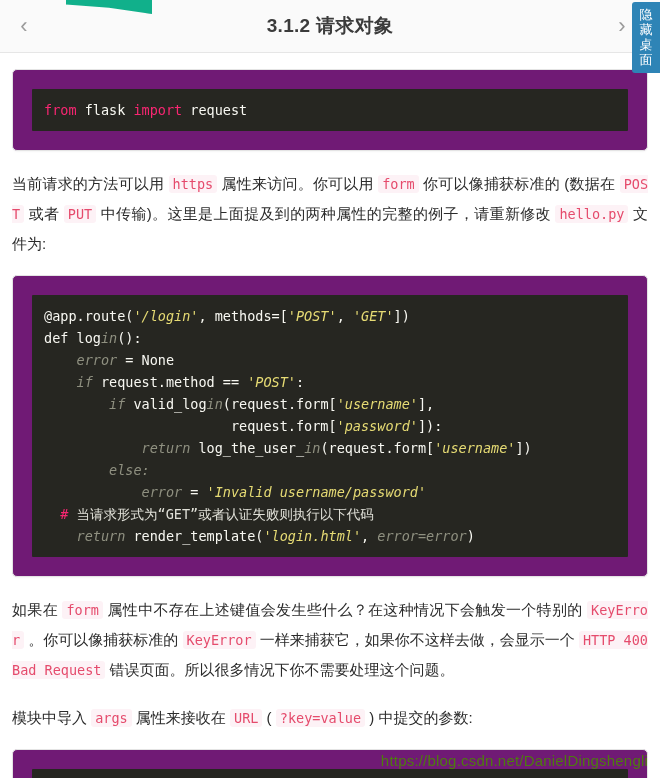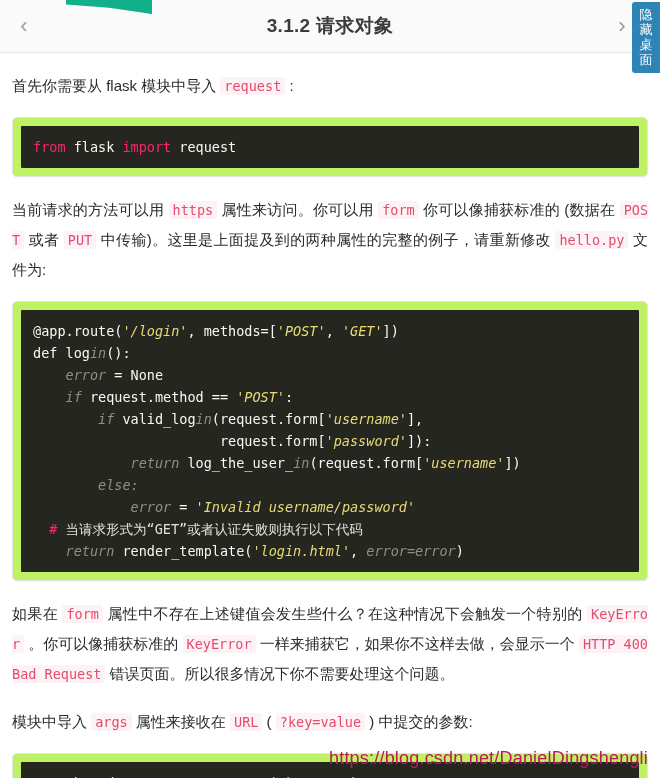--- a/index.html
+++ b/index.html
@@ -110,22 +110,22 @@
     color: #e54b6c;
     font-size: 13.5px;
     padding: 1px 4px;
     border-radius: 3px;
   }
 
   
   .codewrap {
     border: 1px solid #e4e4e4;
     border-radius: 5px;
-    background: #bef264;
-    padding: 8px;
+    background: #701a75;
+    padding: 19px;
     margin: 16px 0 16px 0;
     box-shadow: 0 1px 2px rgba(0,0,0,0.04);
   }
   pre.code {
     margin: 0;
     background: #262621;
     color: #f8f8f2;
     font-family: "DejaVu Sans Mono", "Liberation Mono", monospace;
     font-size: 13.5px;
     line-height: 22px;
@@ -143,22 +143,22 @@
   .t-str  { color: #e6db74; font-style: italic; }   
   .t-fn   { color: #a6e22e; }   
   .t-com  { color: #e0e0d8; }   
   .t-hash { color: #f92672; }
 
   
   .watermark {
     position: absolute;
     right: 12px;
     bottom: 9px;
-    font-size: 18px;
-    color: #be185d;
+    font-size: 15px;
+    color: #4d7c0f;
     letter-spacing: 0.2px;
     user-select: none;
   }
 </style>
 </head>
 <body>
 
 <div class="page">
 
   <div class="header">
@@ -166,23 +166,20 @@
       <span>‹</span>
     </div>
     <div class="header-title">3.1.2 请求对象</div>
     <div class="nav-chev nav-next">
       <span>›</span>
     </div>
   </div>
 
   <div class="content">
 
-    <p class="para">
-      <span>首先你需要从 flask 模块中导入 </span><code class="inline">request</code><span> :</span>
-    </p>
 
     <div class="codewrap">
       <pre class="code"><span class="t-kw">from</span><span class="t-plain"> flask </span><span class="t-kw">import</span><span class="t-plain"> request</span></pre>
     </div>
 
     <p class="para">
       <span>当前请求的方法可以用 </span><code class="inline">https</code><span> 属性来访问。你可以用 </span><code class="inline">form</code><span> 你可以像捕获标准的 (数据在 </span><code class="inline">POST</code><span> 或者 </span><code class="inline">PUT</code><span> 中传输)。这里是上面提及到的两种属性的完整的例子，请重新修改 </span><code class="inline">hello.py</code><span> 文件为:</span>
     </p>
 
     <div class="codewrap">

